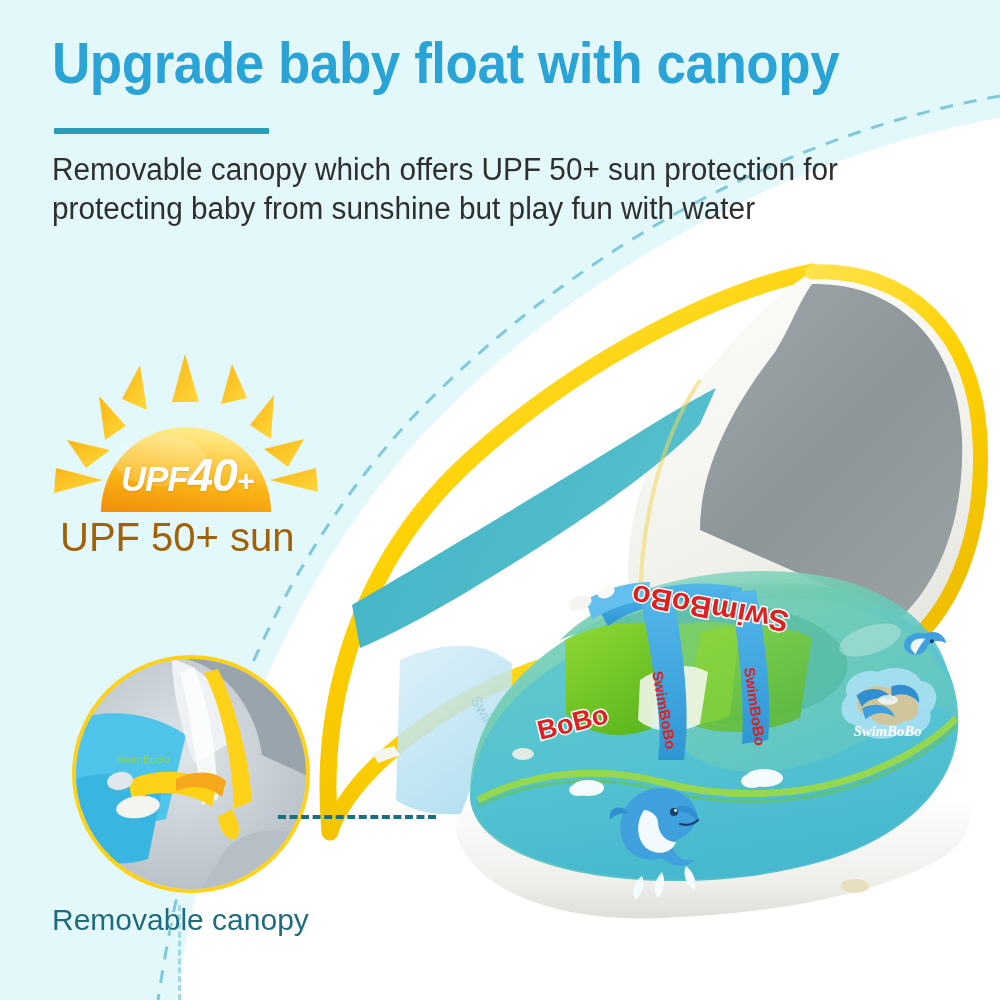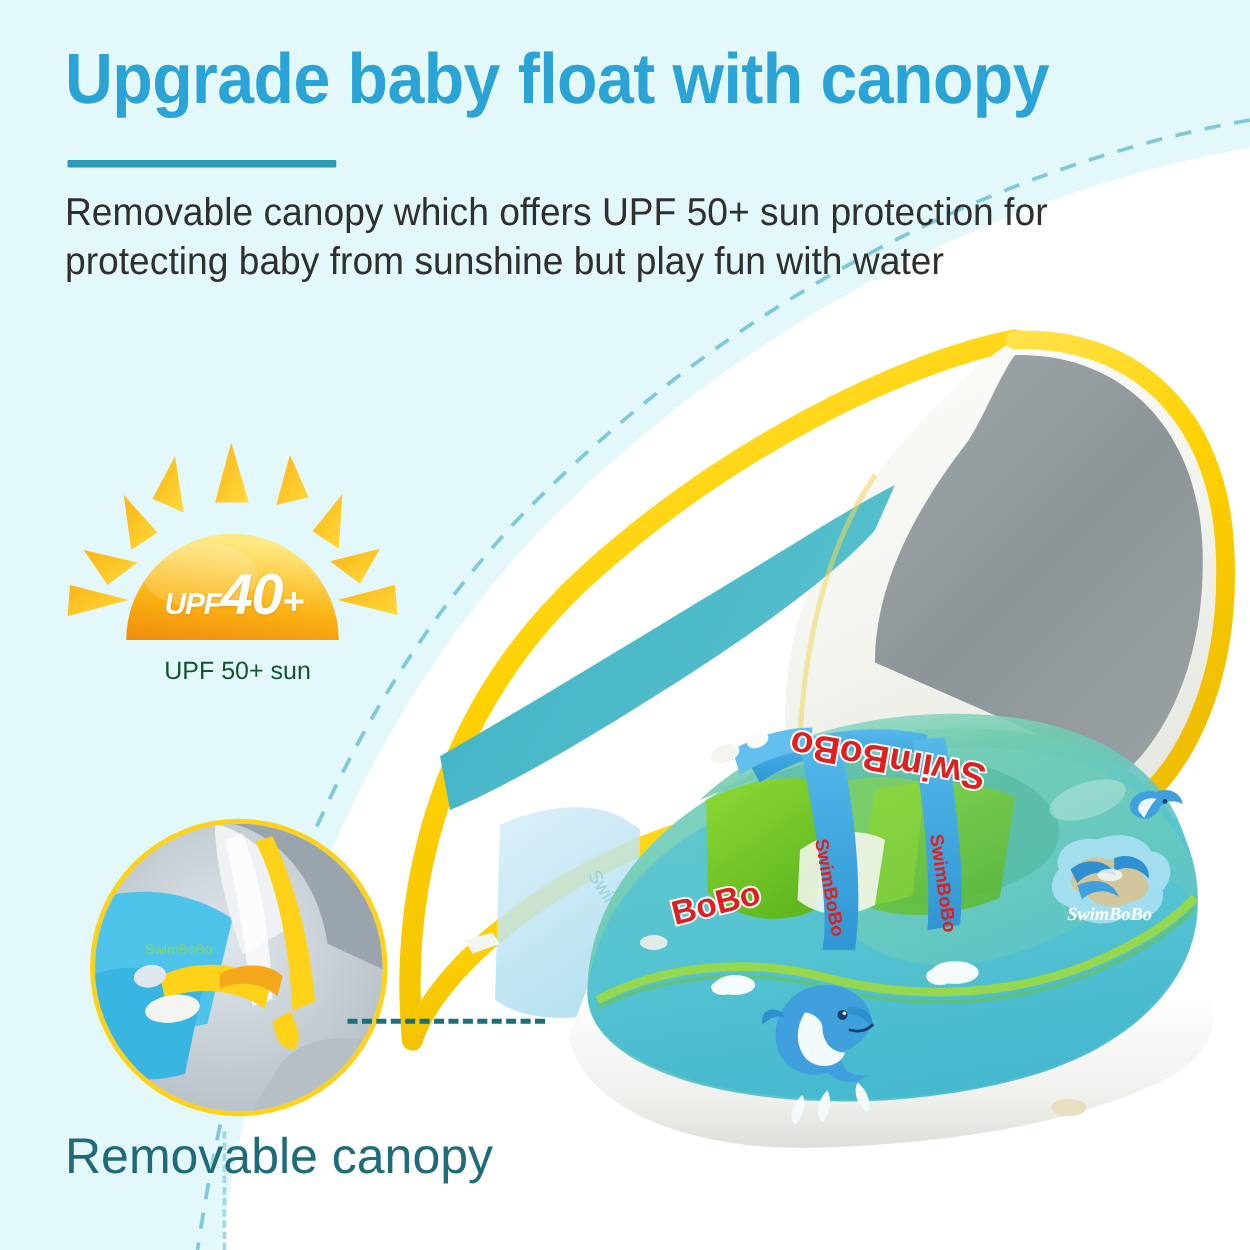--- a/index.html
+++ b/index.html
@@ -67,44 +67,43 @@
     left: 52px;
     top: 352px;
     width: 270px;
     height: 160px;
   }
   .sun-caption {
     position: absolute;
     left: 60px;
     top: 520px;
     width: 260px;
-    text-align: center;
-    font-size: 20px;
+    font-size: 40px;
     line-height: 34px;
-    color: #14532d;
+    color: #a16207;
   }
 
   
   .inset-circle {
     position: absolute;
     left: 72px;
     top: 655px;
     width: 238px;
     height: 238px;
     border-radius: 50%;
     border: 4px solid #ffd21a;
     overflow: hidden;
     box-sizing: border-box;
     background: #cfd6dc;
   }
   .inset-caption {
     position: absolute;
     left: 52px;
     top: 903px;
-    font-size: 40px;
+    font-size: 30px;
     color: #1d6c7e;
     text-shadow: 0 0 3px rgba(255,255,255,0.8);
   }
 
   
   .dash-h {
     position: absolute;
     left: 278px;
     top: 815px;
     width: 158px;
@@ -233,21 +232,21 @@
         <polygon points="252,87 212,97 236,115" fill="url(#rayGrad)"></polygon>
         <polygon points="2,141 51,128 4,116" fill="url(#rayGrad)"></polygon>
         <polygon points="266,140 218,128 264,116" fill="url(#rayGrad)"></polygon>
       </g>
       <path d="M 49,160 A 85,85 0 0 1 219,160 Z" fill="url(#sunGrad)"></path>
       <ellipse cx="108" cy="108" rx="46" ry="26" fill="#ffffff" opacity="0.16"></ellipse>
     </svg>
     <div style="position:absolute; left:0; top:96px; width:270px; text-align:center;
                 font-size:46px; font-style:italic; color:#ffffff; font-weight:bold;
                 letter-spacing:-1px; text-shadow:0 1px 2px rgba(180,110,0,0.35);">
-      <span style="font-size:24px;">UPF</span><span>40</span><span style="font-size:30px;">+</span>
+      <span style="font-size:35px;">UPF</span><span>40</span><span style="font-size:30px;">+</span>
     </div>
   </div>
   <div class="sun-caption">
     <span>UPF 50+ sun</span><br>
   </div>
 
   <svg class="layer" viewBox="0 0 1000 1000">
 
     <g>
 

